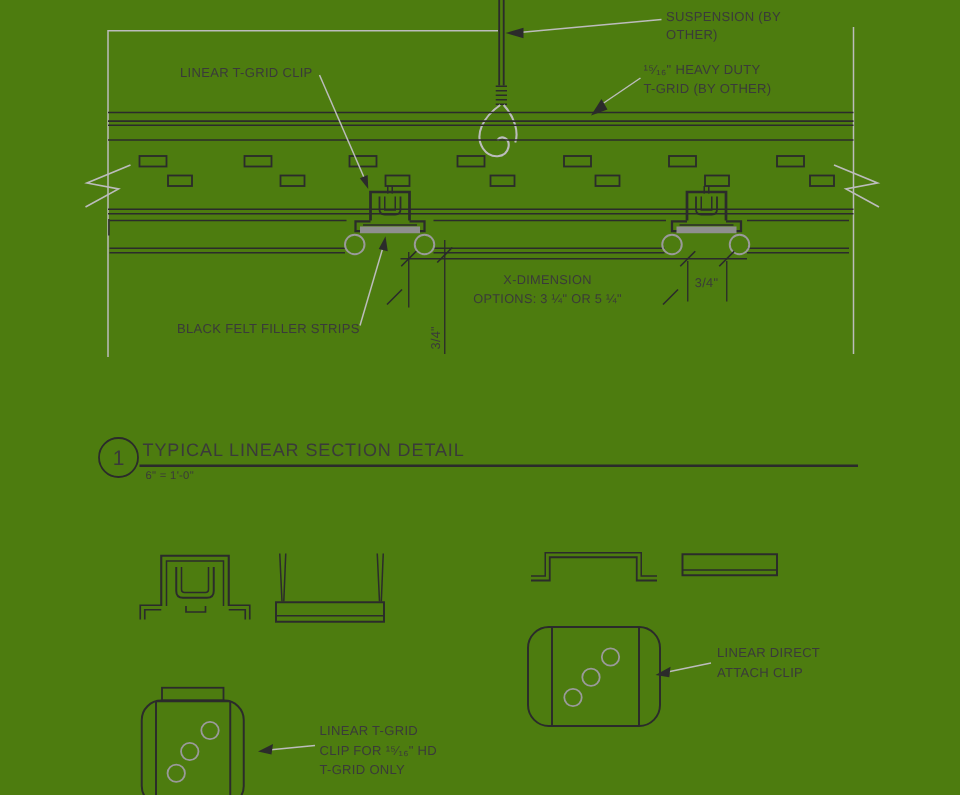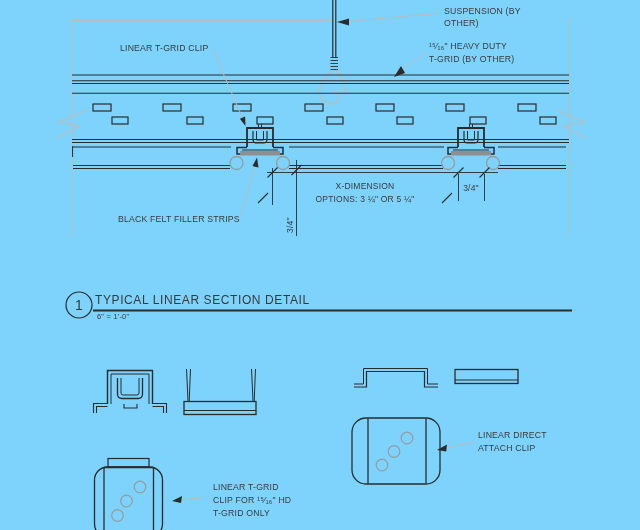--- a/index.html
+++ b/index.html
@@ -1,16 +1,16 @@
 <!DOCTYPE html>
 <html style="--line: #2b2b2b; --light: #bcbcbc; --felt: #8f8f8f; --text: #3a3a3a;"><head>
 <meta charset="utf-8">
 <style>
   html,body{margin:0;padding:0;background:#fff;}
-  .sheet{width:640px;height:530px;position:relative;background:#7dd3fc;overflow:hidden;}
+  .sheet{width:640px;height:530px;position:relative;background:#4d7c0f;overflow:hidden;}
   svg{display:block;}
   svg text{font-family:"Liberation Sans","DejaVu Sans",sans-serif;fill:var(--text,#3a3a3a);}
   .ln{stroke:var(--line,#2b2b2b);fill:none;}
   .lt{stroke:var(--light,#bcbcbc);fill:none;}
   .arr{fill:var(--line,#2b2b2b);stroke:none;}
   .felt{fill:var(--felt,#8f8f8f);stroke:none;}
   .gry{stroke:#9a9a9a;fill:none;}
   .cap{font-size:8.7px;letter-spacing:.2px;}
   .dim{font-size:8.5px;letter-spacing:.2px;}
   .ttl{font-size:12px;letter-spacing:.6px;}

